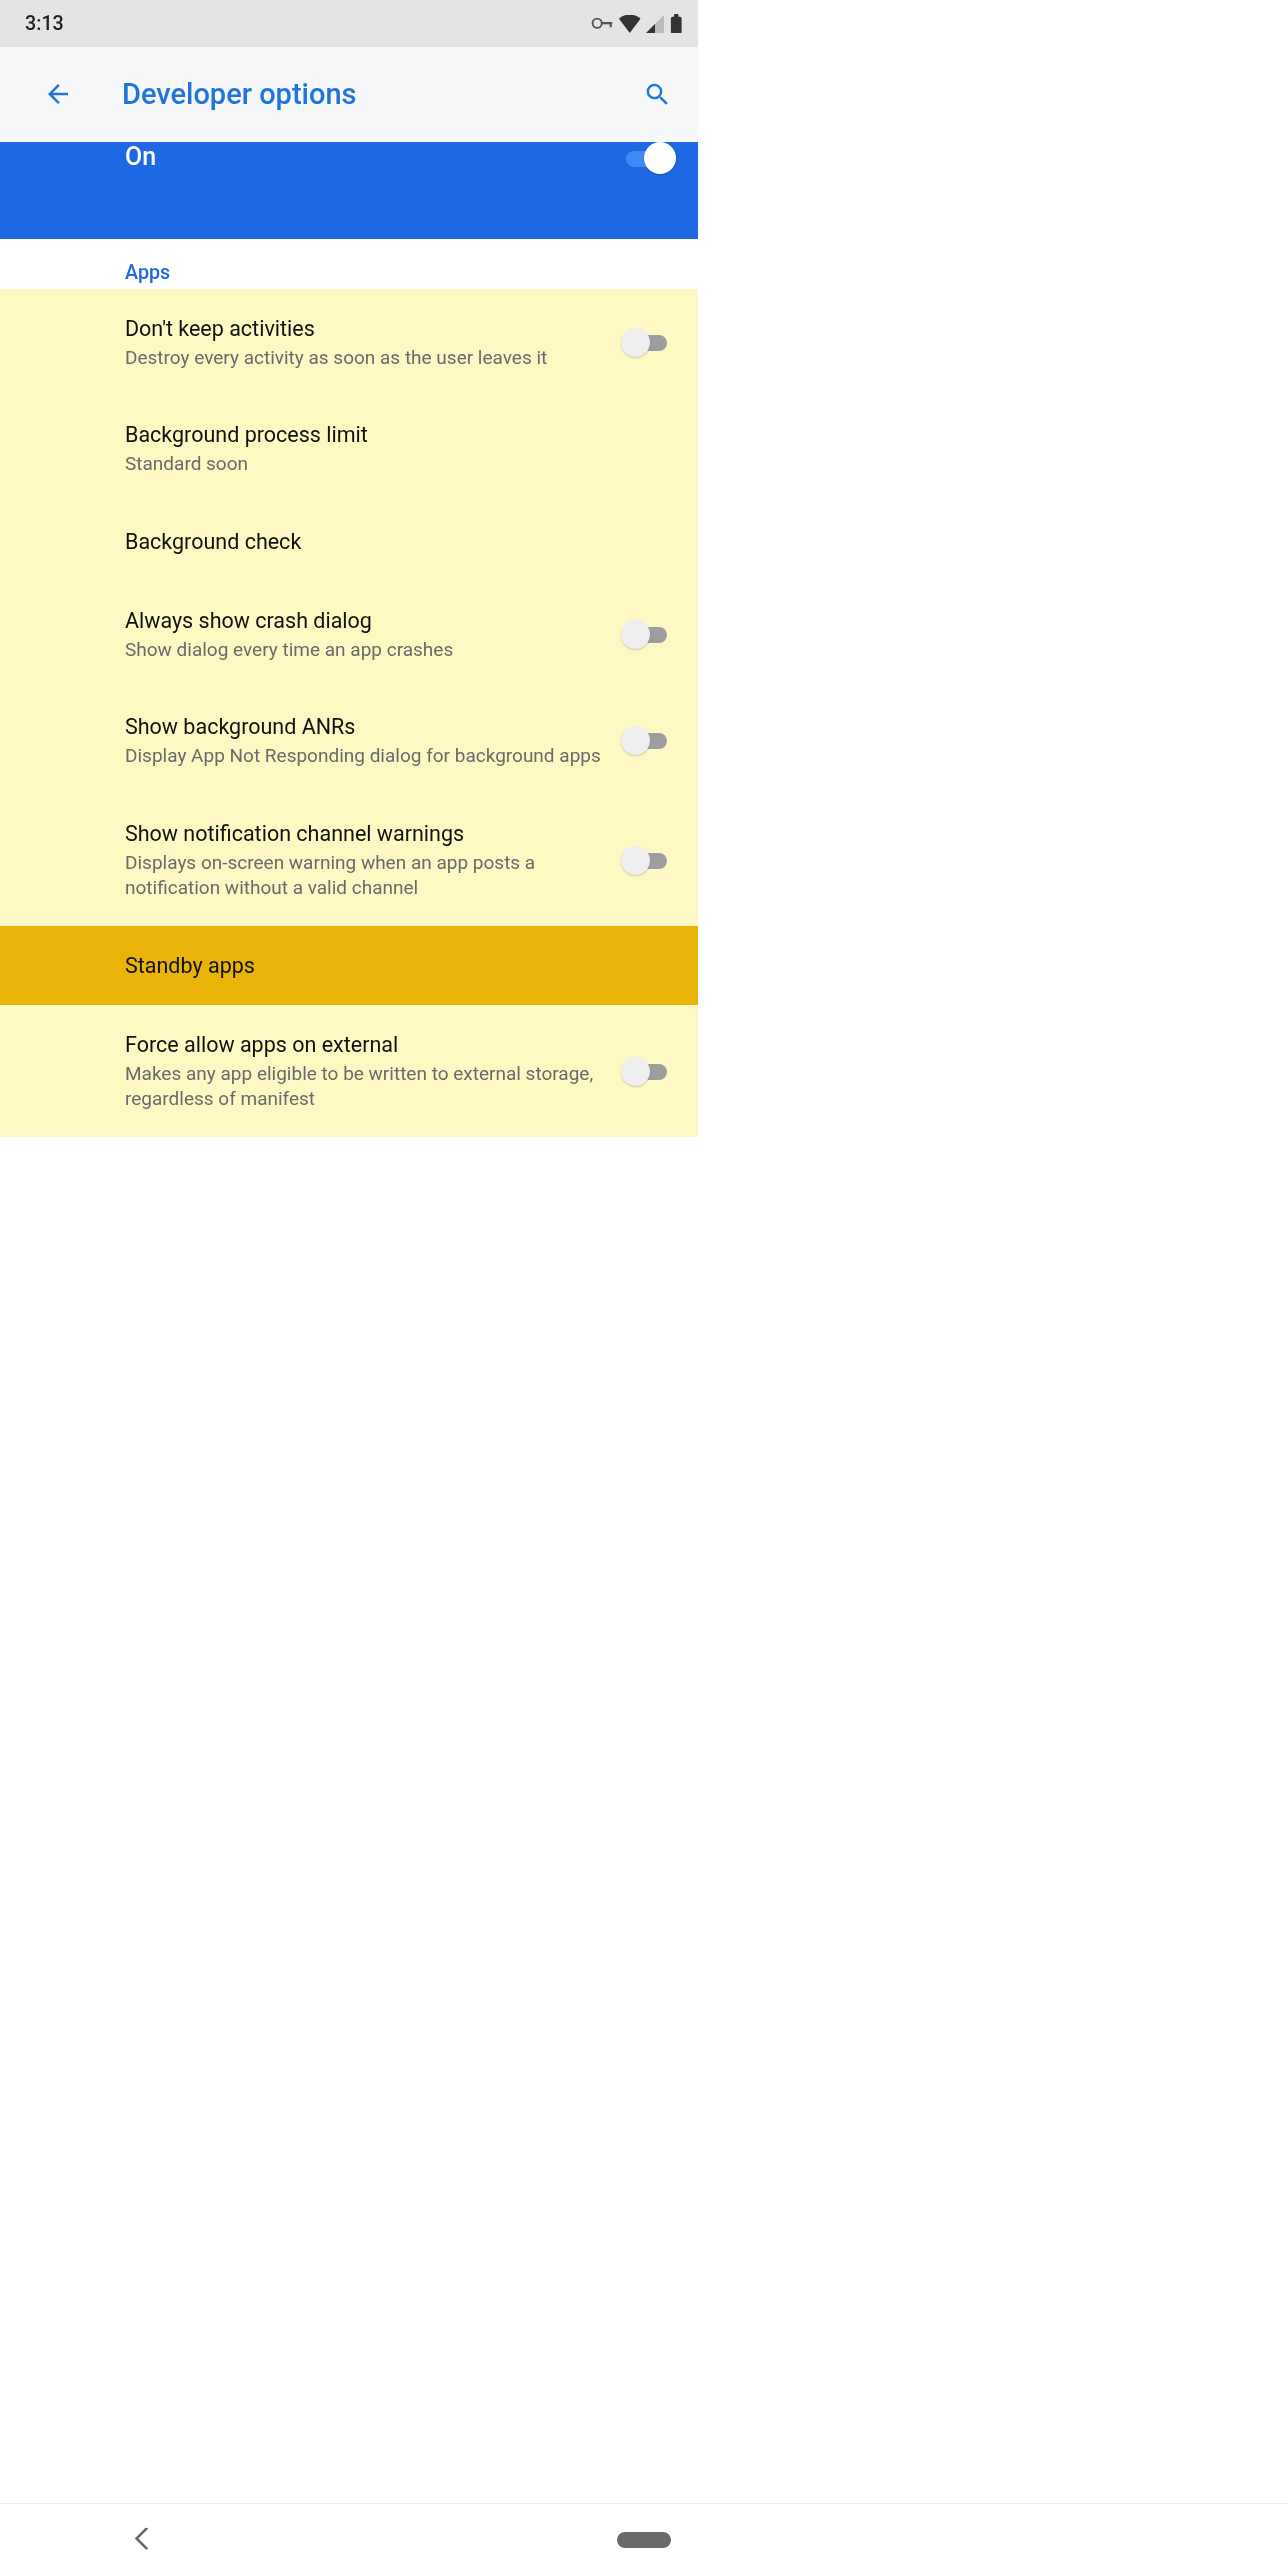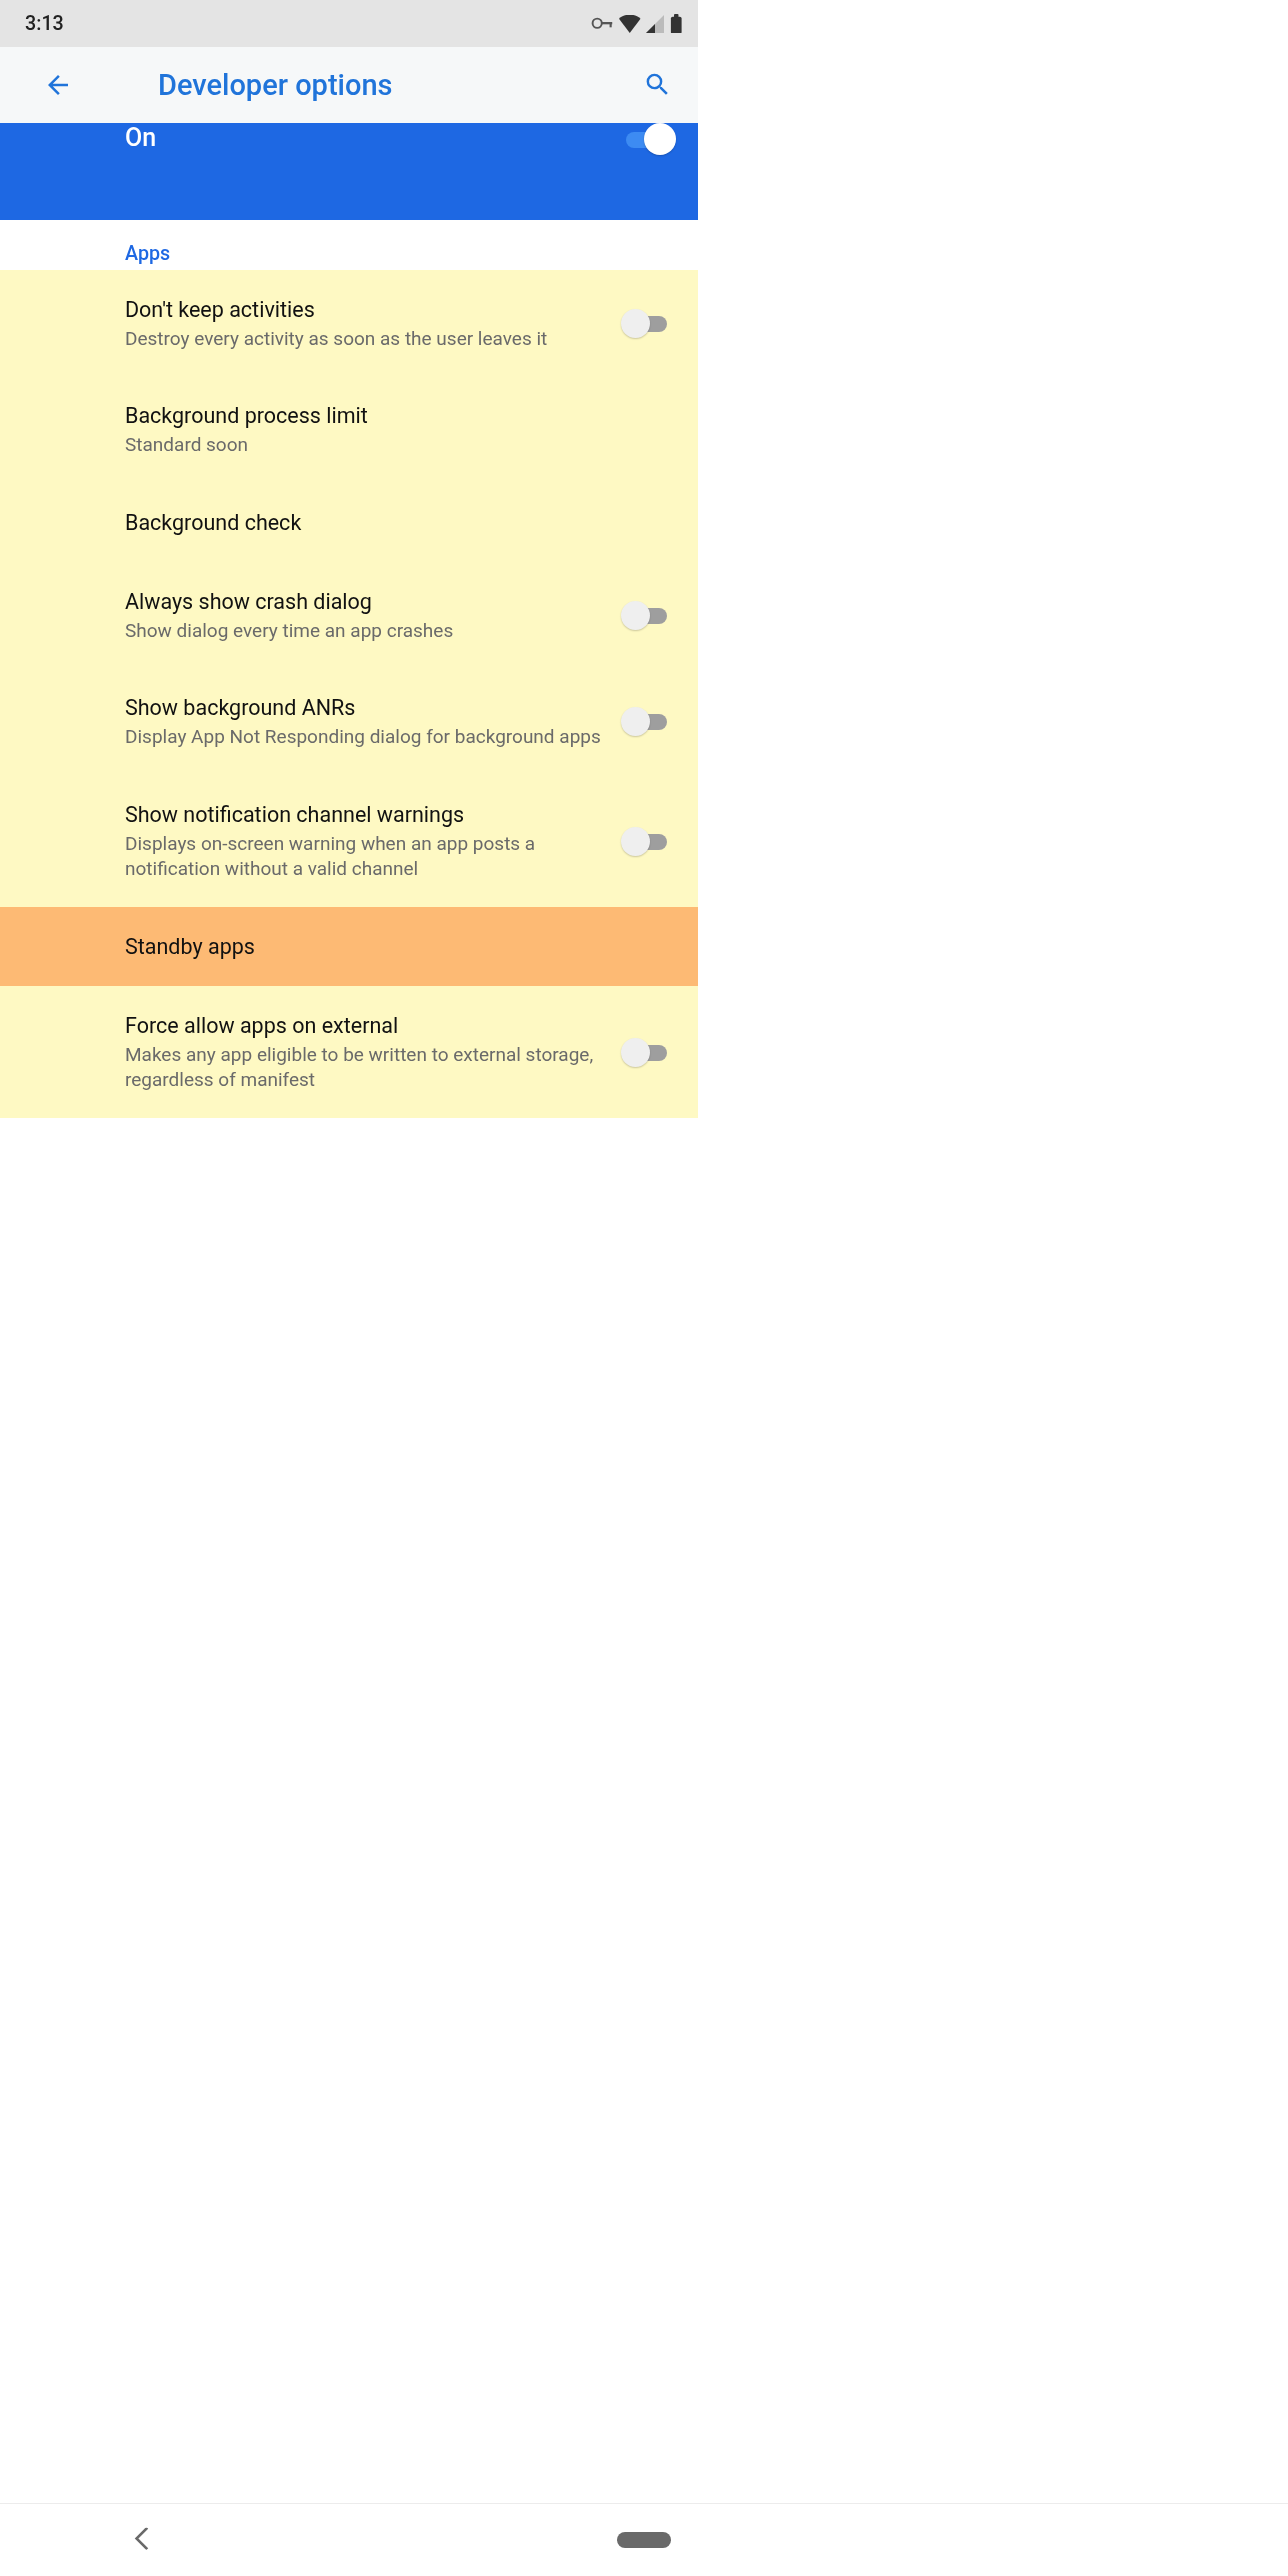--- a/index.html
+++ b/index.html
@@ -1,37 +1,37 @@
 <!DOCTYPE html>
 <html style="font-size:14.3px"><head>
 <meta charset="utf-8">
 <style>
   * { box-sizing: border-box; margin: 0; padding: 0; }
   html, body { width: 698px; height: 1395px; font-family: Roboto, "Helvetica Neue", Arial, sans-serif; background: #fff; overflow: hidden; }
   .statusbar { height: 47px; background: #e4e4e4; display: flex; align-items: center; justify-content: space-between; padding: 0 16px 0 25px; gap: 7px; }
   .statusbar-time { font-size: 19.7px; font-weight: 500; color: #222; }
   .statusbar-icons { display: flex; align-items: center; gap: 5.4px; }
   .statusbar-icons svg { display: block; }
-  .appbar { height: 76px; background: #f6f8f9; display: flex; align-items: center; padding: 0 21.5px 0 36px; border-bottom: 0.9px solid #f6f8f9; gap: 36px;}
+  .appbar { height: 95px; background: #f6f8f9; display: flex; align-items: center; padding: 0 21.5px 0 36px; border-bottom: 0.9px solid #f6f8f9;}
   .appbar-back { width: 43px; height: 43px; display: flex; align-items: center; justify-content: center; }
   .appbar-title { font-size: 29px; font-weight: 500; color: #2074da; margin-left: 43px; flex: 1; letter-spacing: 0px;}
   .appbar-search { width: 39px; height: 39px; display: flex; align-items: center; justify-content: center; }
   .master-row { height: 97px; background: #1e68e3; display: flex; align-items: flex-start; padding: 0 25px 0 125px; }
   .master-label { color: #fff; font-size: 25px; font-weight: 500; flex: 1; }
   .switch { position: relative; width: 52px; height: 32px; flex: none; }
   .switch .track { position: absolute; left: 5.4px; top: 9px; width: 41px; height: 16px; border-radius: 9px; background: #9e9e9e; }
   .switch .thumb { position: absolute; left: 0; top: 1.8px; width: 29px; height: 29px; border-radius: 50%; background: #efefef; box-shadow: 0 0.9px 1.8px rgba(0,0,0,0.2); }
   .switch.on .track { background: #6fa6ef; }
   .switch.on .thumb { left: 23px; background: #fff; }
   .master-row .switch .track { background: #3d8bf2; }
   .master-row .switch .thumb { background: #fff; left: 23px; width: 32px; height: 32px; top: 0; }
   .section-header { padding: 21.5px 0 5.4px 125px; color: #1e68e3; font-size: 19.7px; font-weight: 500; }
   .list { }
   .row { display: flex; align-items: center; padding: 25px 25px 25px 125px; min-height: 64px; background: #fef9c3; }
-  .row.disabled { background: #fdba74; }
+  .row.disabled { background: #eab308; }
   .row-text { flex: 1; padding-right: 16px; }
   .row-title { font-size: 21.5px; color: #111; line-height: 1.35; }
   .row-sub { font-size: 19px; color: #6a6a6a; line-height: 1.35; margin-top: 1.8px; }
   .navbar { position: absolute; left: 0; right: 0; bottom: 0; height: 73px; background: #fff; border-top: 0.9px solid #ececec; display: flex; align-items: center; justify-content: center; }
   .nav-back { position: absolute; left: 134px; top: 50%; transform: translateY(-50%); }
   .nav-pill { width: 54px; height: 16px; border-radius: 9px; background: #6a6a6a; }
   .scroll-area { height: calc(1395px - 47px - 95px - 73px); overflow: hidden; position: relative; }
 </style>
 </head>
 <body>

